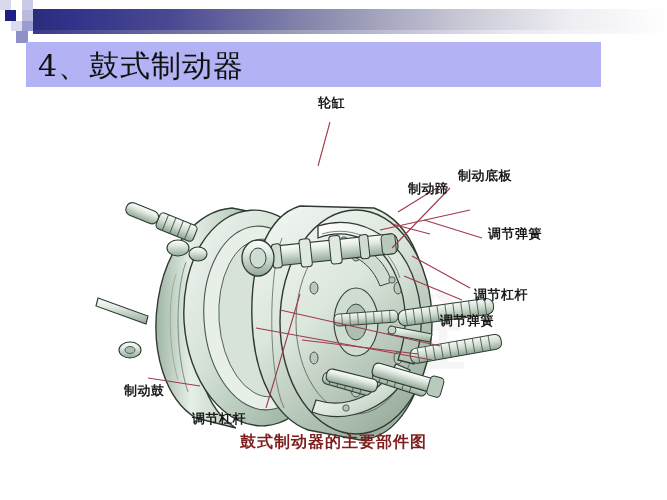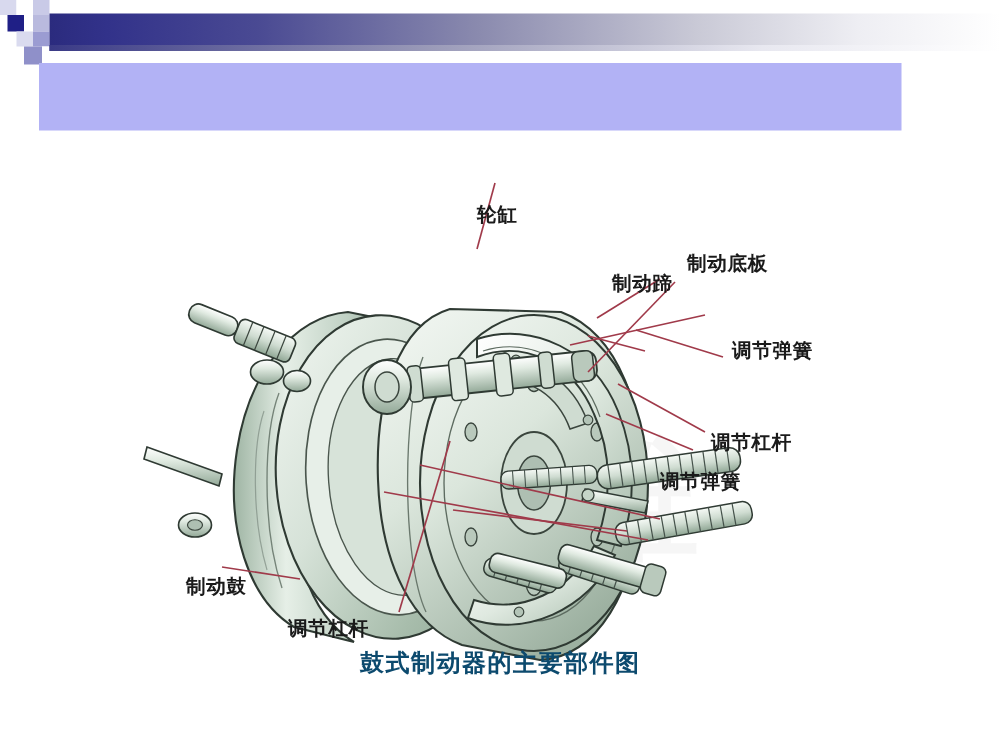--- a/index.html
+++ b/index.html
@@ -38,21 +38,21 @@
   
   .lbl{
     position:absolute;white-space:nowrap;
     font-family:"DejaVu Sans","Liberation Sans",sans-serif;
     font-size:13px;color:#1a1a1a;font-weight:600;
     letter-spacing:0.5px;
   }
   .caption{
     position:absolute;white-space:nowrap;
     font-family:"DejaVu Sans","Liberation Sans",sans-serif;
-    font-size:16px;color:#0c4a6e;font-weight:700;letter-spacing:1px;
+    font-size:16px;color:#7f1d1d;font-weight:700;letter-spacing:1px;
   }
 </style>
 </head>
 <body>
 
 <div id="slide">
 
   <div>
     <div class="deco-sq" style="left:0px;top:0px;width:11px;height:10px;background:#d8d9ee;"></div>
     <div class="deco-sq" style="left:11px;top:0px;width:11px;height:10px;background:#ffffff;"></div>
@@ -65,20 +65,21 @@
     <div class="deco-sq" style="left:22px;top:21px;width:11px;height:10px;background:#9b9cd2;"></div>
 
     <div class="deco-sq" style="left:16px;top:31px;width:12px;height:12px;background:#8f90c9;"></div>
     <div class="deco-sq" style="left:28px;top:31px;width:6px;height:12px;background:#ffffff;"></div>
   </div>
 
   <div class="grad-bar"></div>
   <div class="grad-bar-tail"></div>
 
   <div class="title-band"></div>
+  <div class="title-text">4、鼓式制动器</div>
 
   <div id="diagram">
     <svg width="667" height="360" viewBox="0 0 667 360" xmlns="http://www.w3.org/2000/svg">
       <defs>
         <linearGradient id="gDrum" x1="0" y1="0" x2="1" y2="1">
           <stop offset="0%" stop-color="#f2f7f2"></stop>
           <stop offset="40%" stop-color="#d6e2d8"></stop>
           <stop offset="75%" stop-color="#a8bdac"></stop>
           <stop offset="100%" stop-color="#8ca491"></stop>
         </linearGradient>
@@ -284,21 +285,21 @@
         <line x1="470" y1="122" x2="380" y2="142"></line>
         <line x1="440" y1="258" x2="280" y2="222"></line>
         <line x1="432" y1="272" x2="256" y2="240"></line>
         <line x1="418" y1="266" x2="302" y2="252"></line>
         <line x1="200" y1="298" x2="148" y2="290"></line>
         <line x1="300" y1="206" x2="266" y2="320"></line>
       </g>
     </svg>
   </div>
 
-  <div class="lbl" style="left:318px;top:94px;margin-top:40px;">轮缸</div>
+  <div class="lbl" style="left:318px;top:94px;">轮缸</div>
 
   <div class="lbl" style="left:408px;top:180px;">制动蹄</div>
 
   <div class="lbl" style="left:458px;top:167px;">制动底板</div>
 
   <div class="lbl" style="left:488px;top:225px;">调节弹簧</div>
 
   <div class="lbl" style="left:474px;top:286px;text-align:center;">调节杠杆</div>
 
   <div class="lbl" style="left:440px;top:312px;">调节弹簧</div>

